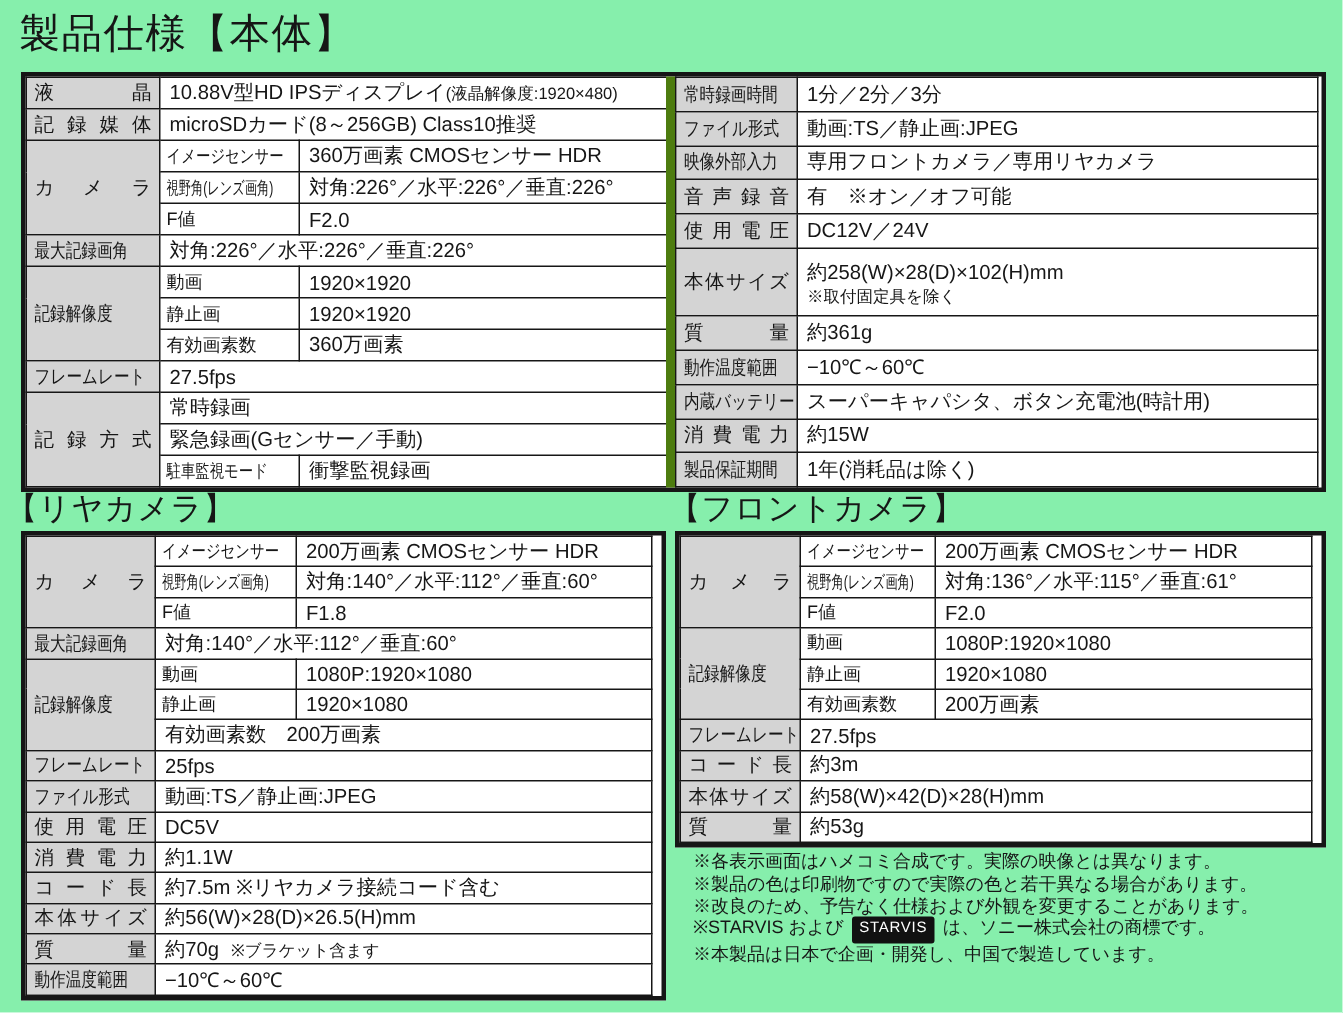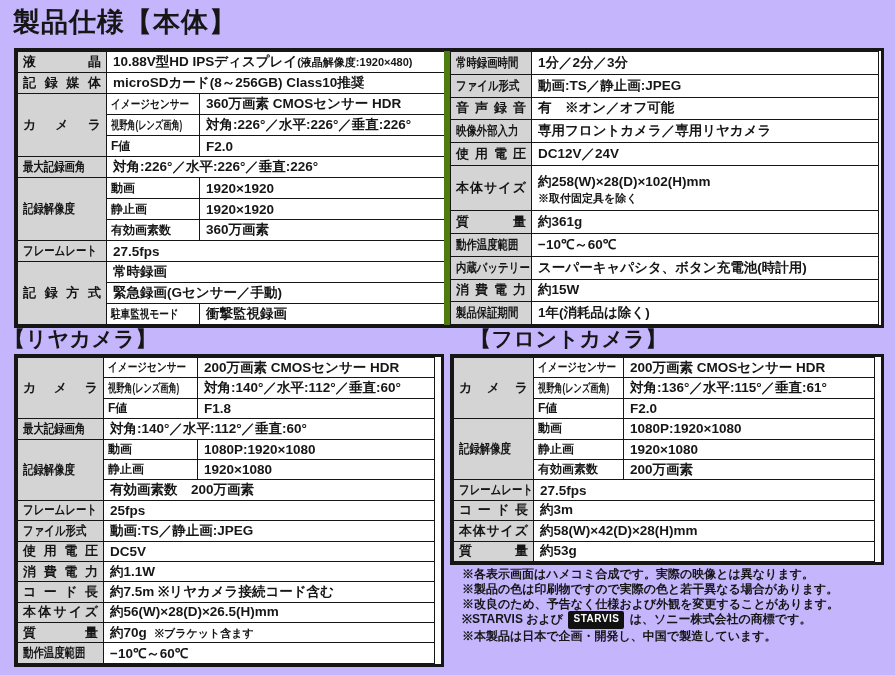--- a/index.html
+++ b/index.html
@@ -1,24 +1,24 @@
 <!DOCTYPE html>
 <html><head>
 <meta charset="utf-8">
 <style>
   html,body{margin:0;padding:0;background:#ffffff;}
   .sheet{
     position:relative;width:895px;height:675px;overflow:hidden;
-    font-family:"Liberation Sans",sans-serif;font-weight:700;color:#161616;
-    background:#c4b5fd;
+    font-family:"Liberation Sans",sans-serif;font-weight:400;color:#161616;
+    background:#86efac;
   }
   .page-title{position:absolute;left:13px;top:4px;font-size:27px;letter-spacing:1px;}
   .sec-title{position:absolute;top:325px;font-size:21px;letter-spacing:0.5px;}
   .sec-title.rear{left:4px;}
-  .sec-title.front{left:446px;margin-left:24px;}
+  .sec-title.front{left:446px;}
 
   .main-wrap{position:absolute;left:14px;top:48px;width:864px;display:flex;border:3px solid #161616;background:#fff;}
   .tbl{border-collapse:collapse;table-layout:fixed;}
   .tbl td{border:1px solid #161616;overflow:hidden;vertical-align:middle;}
   .tbl tr{height:21px;}
   .tbl tr.tall{height:42px;}
   .t-main-left{width:433px;border-right:6px solid #4d7c0f;}
   .t-main-right{width:429px;}
 
   .sub-wrap{position:absolute;top:354px;border:3px solid #161616;background:#fff;}
@@ -125,26 +125,26 @@
       <tbody>
           <tr>
         <td class="lt"><span class="cx">常時録画時間</span></td>
         <td class="vt">1分／2分／3分</td>
       </tr>
       <tr>
         <td class="lt"><span class="cx">ファイル形式</span></td>
         <td class="vt">動画:TS／静止画:JPEG</td>
       </tr>
       <tr>
+        <td class="lt"><span class="cx">映像外部入力</span></td>
+        <td class="vt">専用フロントカメラ／専用リヤカメラ</td>
+      </tr>
+      <tr>
         <td class="lt sp">音声録音</td>
         <td class="vt">有　※オン／オフ可能</td>
-      </tr>
-      <tr>
-        <td class="lt"><span class="cx">映像外部入力</span></td>
-        <td class="vt">専用フロントカメラ／専用リヤカメラ</td>
       </tr>
       <tr>
         <td class="lt sp">使用電圧</td>
         <td class="vt">DC12V／24V</td>
       </tr>
       <tr class="tall">
         <td class="lt sp">本体サイズ</td>
         <td class="vt">
           <div class="v1">約258(W)×28(D)×102(H)mm</div>
           <div class="v2">※取付固定具を除く</div>

